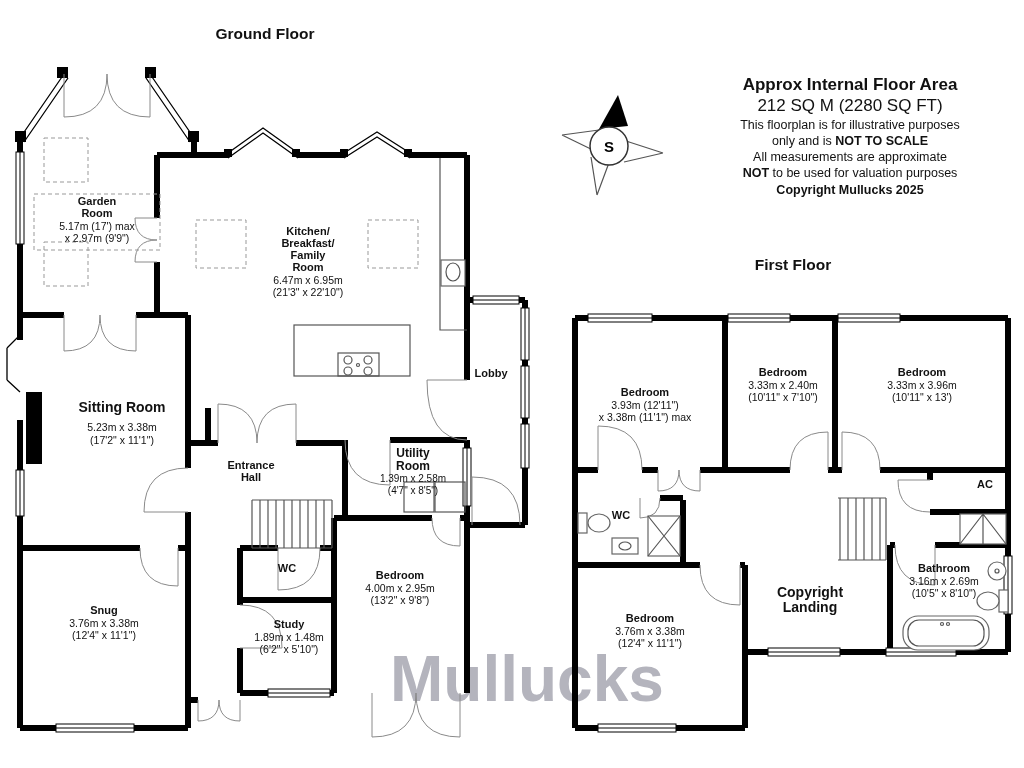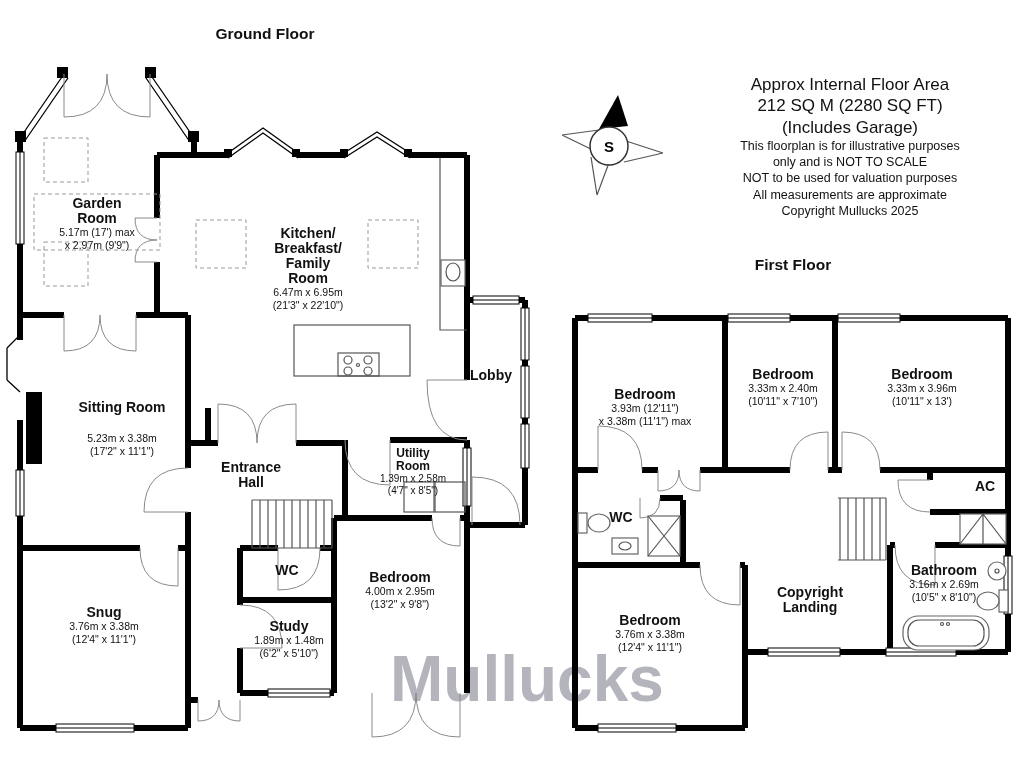--- a/index.html
+++ b/index.html
@@ -12,28 +12,28 @@
   .thin{stroke:#555;stroke-width:1.2;fill:none}
   .door{stroke:#8a8a8a;stroke-width:1;fill:none}
   .leaf{stroke:#8a8a8a;stroke-width:1;fill:none}
   .win{fill:#fff;stroke:#000;stroke-width:1}
   .winline{stroke:#000;stroke-width:1;fill:none}
   .fix{stroke:#666;stroke-width:1.2;fill:#fff}
   .dash{stroke:#999;stroke-width:1;fill:none;stroke-dasharray:4 3}
   .blk{fill:#000;stroke:none}
   .glass{stroke:#000;stroke-width:1.3;fill:none}
   .lbl{position:absolute;z-index:3;transform:translateX(-50%);text-align:center}
-  .rname{font-weight:bold;font-size:14px;line-height:1.08;white-space:pre-line}
+  .rname{font-weight:bold;font-size:11px;line-height:1.08;white-space:pre-line}
   .rname.lg{font-size:14px}
   .rdims{font-size:10.5px;line-height:1.2;white-space:pre-line}
   .title{position:absolute;z-index:3;transform:translateX(-50%);
        font-weight:bold;font-size:15.5px}
   .info{position:absolute;z-index:3;left:689px;top:74px;width:322px;text-align:center}
   .info .big{font-size:17px;line-height:1.25}
-  .info .b{font-weight:normal}
+  .info .b{font-weight:bold}
   .info .small{font-size:12.5px;line-height:1.3}
   .compass-letter{font-size:15px;font-weight:bold}
 </style>
 </head>
 <body>
 
 <div class="watermark">Mullucks</div>
 
 <svg class="plan" width="1024" height="768" viewBox="0 0 1024 768">
 
@@ -211,45 +211,44 @@
     <text class="compass-letter" x="609" y="152" text-anchor="middle">S</text>
   </g>
 </svg>
 
 <div class="title" style="left:265px;top:25px">Ground Floor</div>
 <div class="title" style="left:793px;top:256px">First Floor</div>
 
 <div class="info">
   <div class="big b">Approx Internal Floor Area</div>
   <div class="big">212 SQ M (2280 SQ FT)</div>
-  <div class="big b">(Includes Garage)</div>
   <div class="small">This floorplan is for illustrative purposes</div>
   <div class="small"><span>only and is </span><span class="b">NOT TO SCALE</span></div>
+  <div class="small">All measurements are approximate</div>
   <div class="small"><span class="b">NOT</span><span> to be used for valuation purposes</span></div>
-  <div class="small">All measurements are approximate</div>
   <div class="small b">Copyright Mullucks 2025</div>
 </div>
 
 <div class="lbl" style="left:97px;top:196px">
   <div class="rname">Garden
 Room</div>
   <div class="rdims">5.17m (17') max</div>
   <div class="rdims">x 2.97m (9'9")</div>
 </div>
 <div class="lbl" style="left:308px;top:226px">
   <div class="rname">Kitchen/
 Breakfast/
 Family
 Room</div>
   <div class="rdims">6.47m x 6.95m</div>
   <div class="rdims">(21'3" x 22'10")</div>
 </div>
 <div class="lbl" style="left:122px;top:400px">
   <div class="rname lg">Sitting Room</div>
-  <div class="rdims" style="margin-top:17px">5.23m x 3.38m</div>
+  <div class="rdims" style="margin-top:6px">5.23m x 3.38m</div>
   <div class="rdims">(17'2" x 11'1")</div>
 </div>
 <div class="lbl" style="left:251px;top:460px">
   <div class="rname">Entrance
 Hall</div>
 </div>
 <div class="lbl" style="left:491px;top:368px">
   <div class="rname">Lobby</div>
 </div>
 <div class="lbl" style="left:413px;top:447px">

